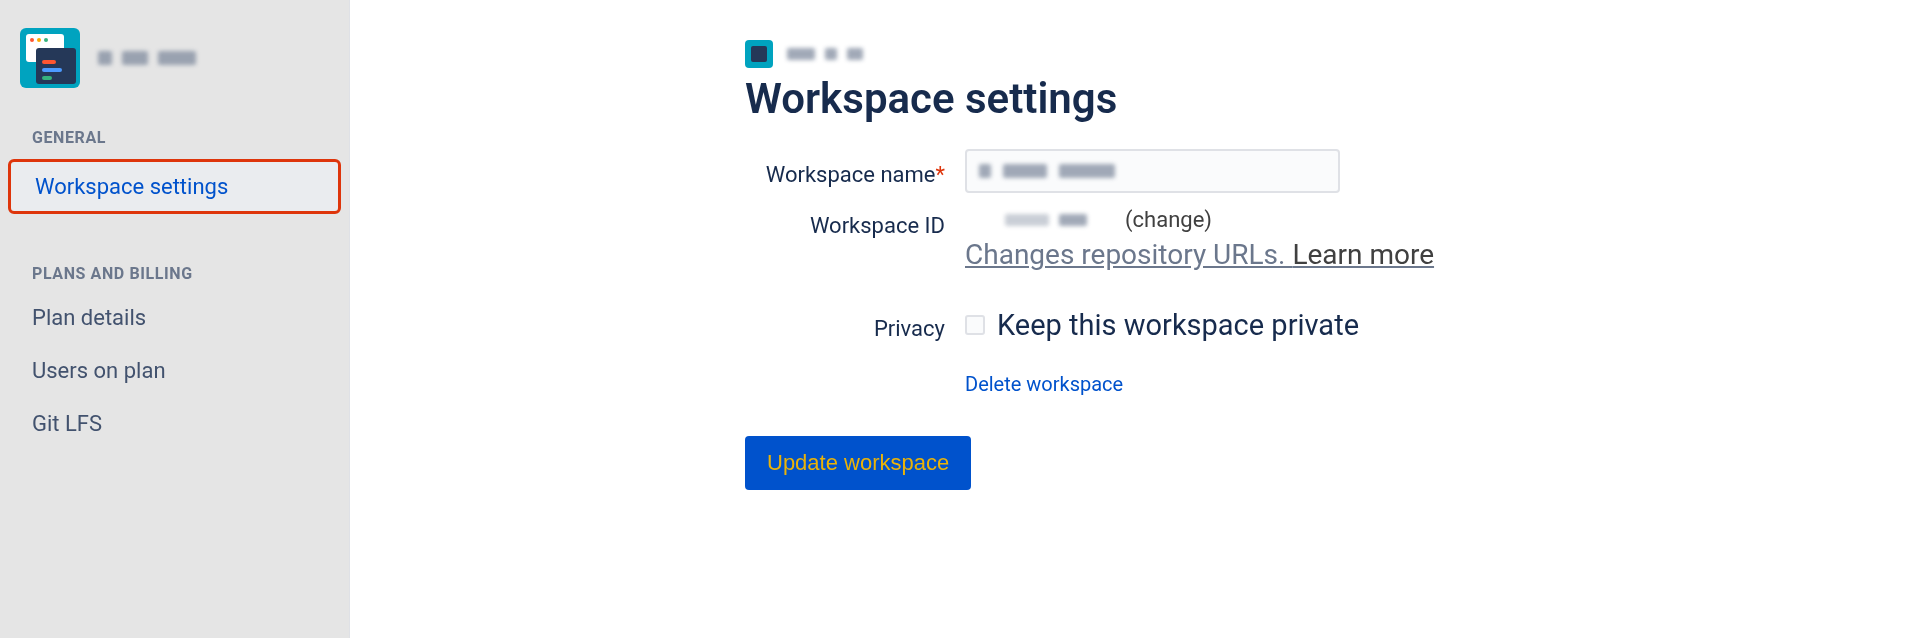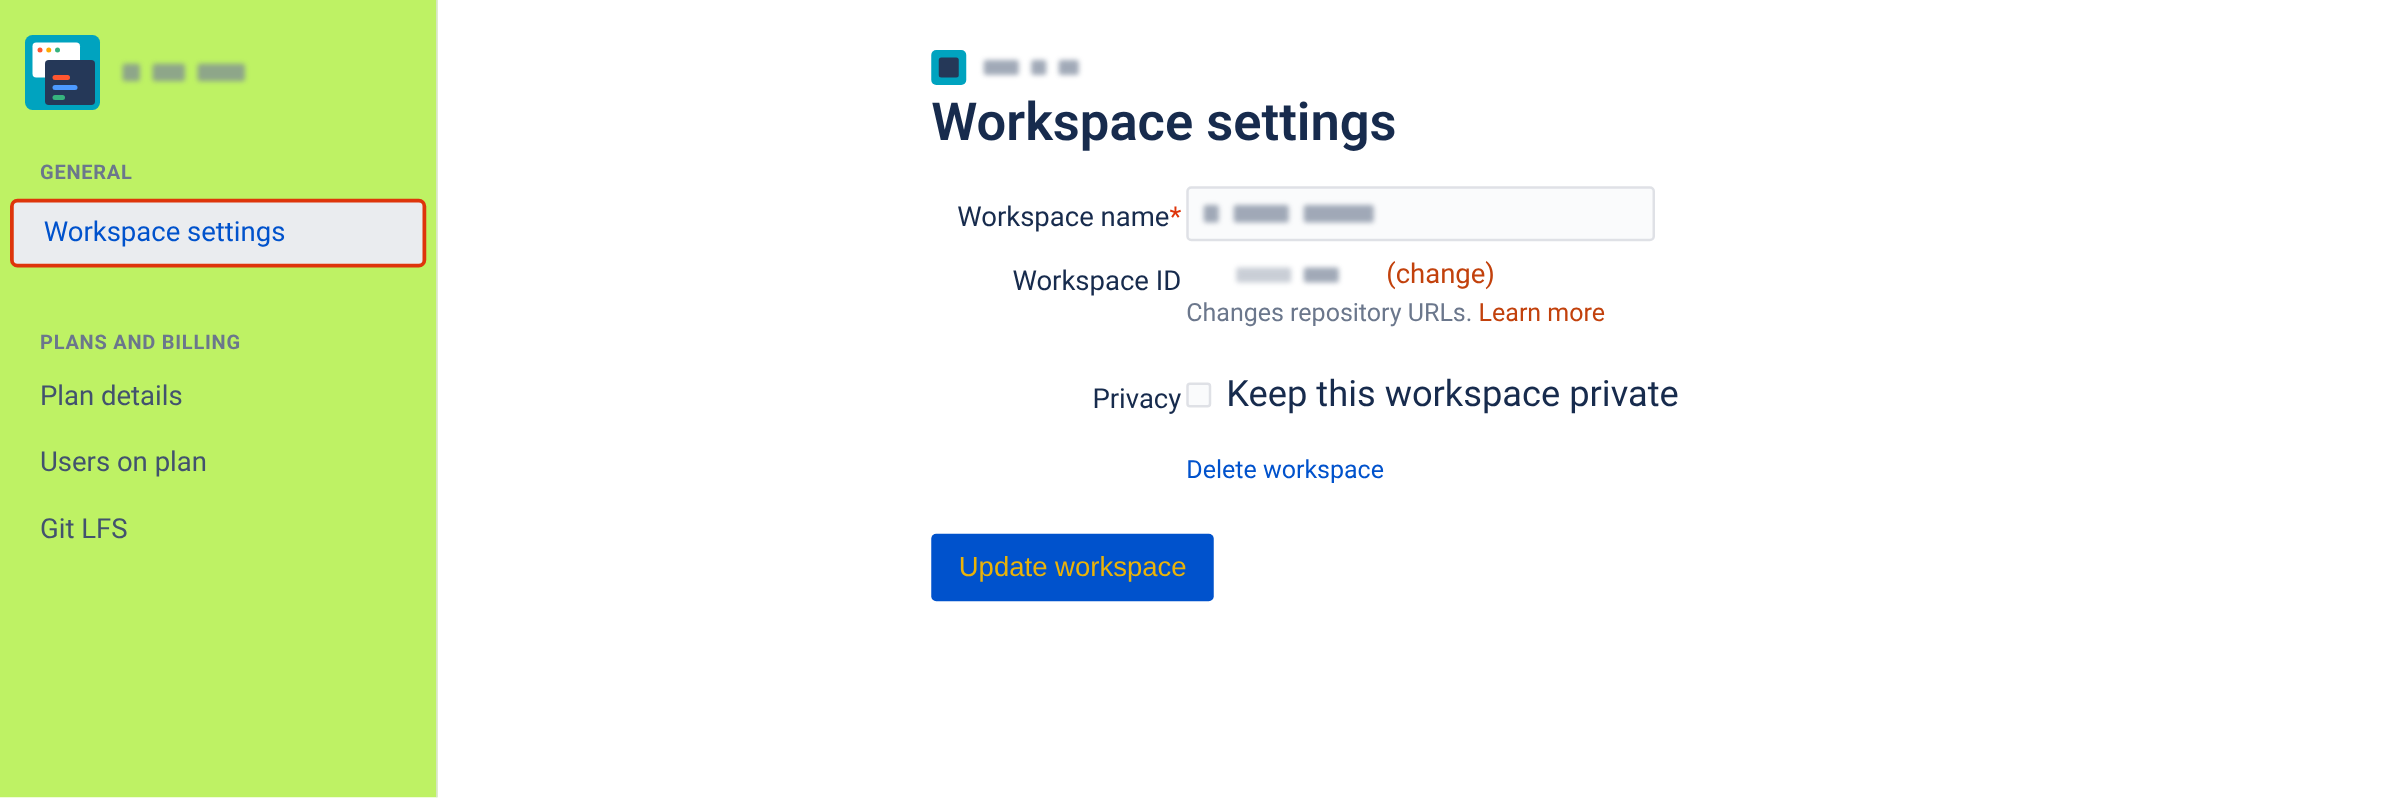--- a/index.html
+++ b/index.html
@@ -11,21 +11,21 @@
       height: 638px;
       overflow: hidden;
       display: flex;
     }
 
     
     .sidebar {
       width: 350px;
       min-width: 350px;
       height: 100%;
-      background: #bef264;
+      background: #e5e5e5;
       border-right: 1px solid #dfe1e6;
       padding: 0;
     }
 
     .sidebar-header {
       display: flex;
       align-items: center;
       padding: 28px 20px 20px 20px;
       gap: 18px;
     }
@@ -171,21 +171,21 @@
       font-size: 42px;
       font-weight: 600;
       color: #172B4D;
       margin-bottom: 26px;
     }
 
     .form { }
     .form-row {
       display: flex;
       align-items: center;
-      gap: 4px;
+      gap: 20px;
       margin-bottom: 14px;
     }
     .form-row.align-top { align-items: flex-start; }
     .label-col {
       width: 200px;
       text-align: right;
       font-size: 22px;
       color: #172B4D;
       padding-top: 6px;
     }
@@ -196,26 +196,27 @@
       width: 375px;
       height: 44px;
       border: 2px solid #dfe1e6;
       border-radius: 4px;
       padding: 0 12px;
       font-size: 18px;
       background: #fafbfc;
     }
 
     .id-row { display:flex; align-items:center; gap: 8px; }
-    .link { color: #c2410c; cursor: pointer; }
+    .link { color: #404040; cursor: pointer; }
 
     .help-text {
-      font-size: 20px;
+      font-size: 28px;
       color: #6B778C;
       margin-top: 6px;
+      text-decoration: underline;
     }
 
     .chk-row { display:flex; align-items:center; gap:12px; }
     .chkbox {
       width: 20px;
       height: 20px;
       border: 2px solid #dfe1e6;
       border-radius: 3px;
       background: #fafbfc;
       cursor: pointer;

